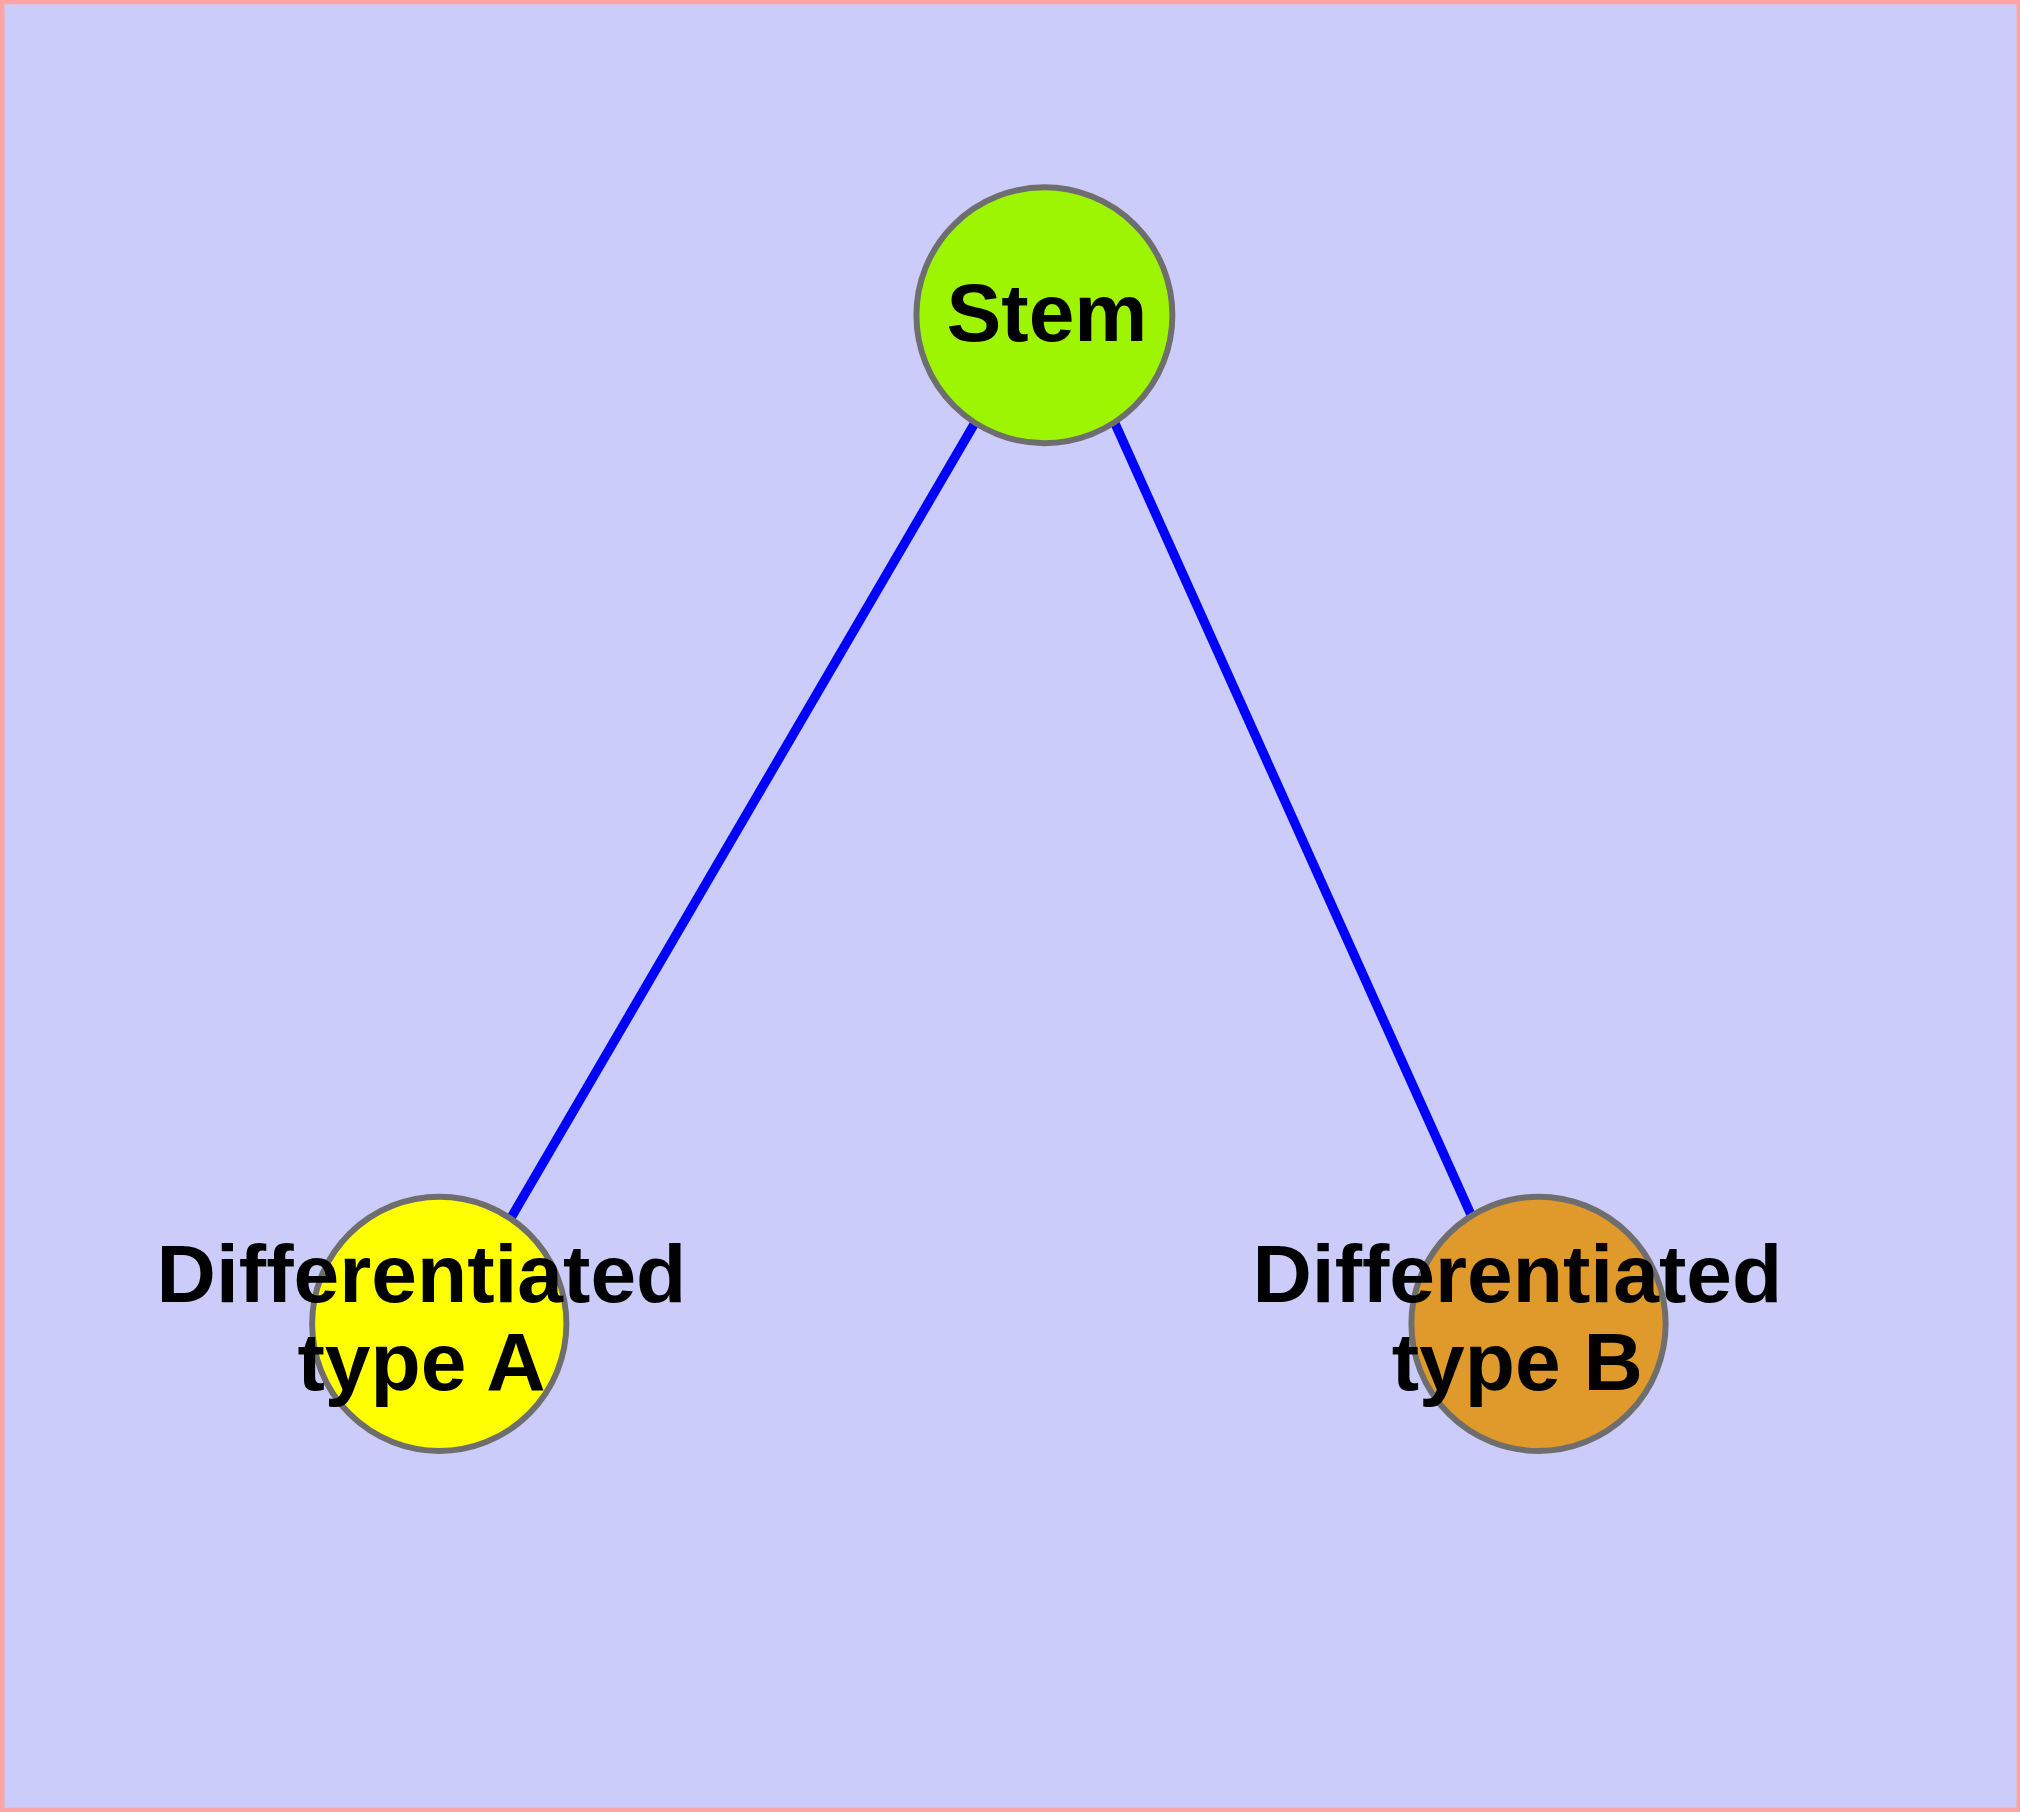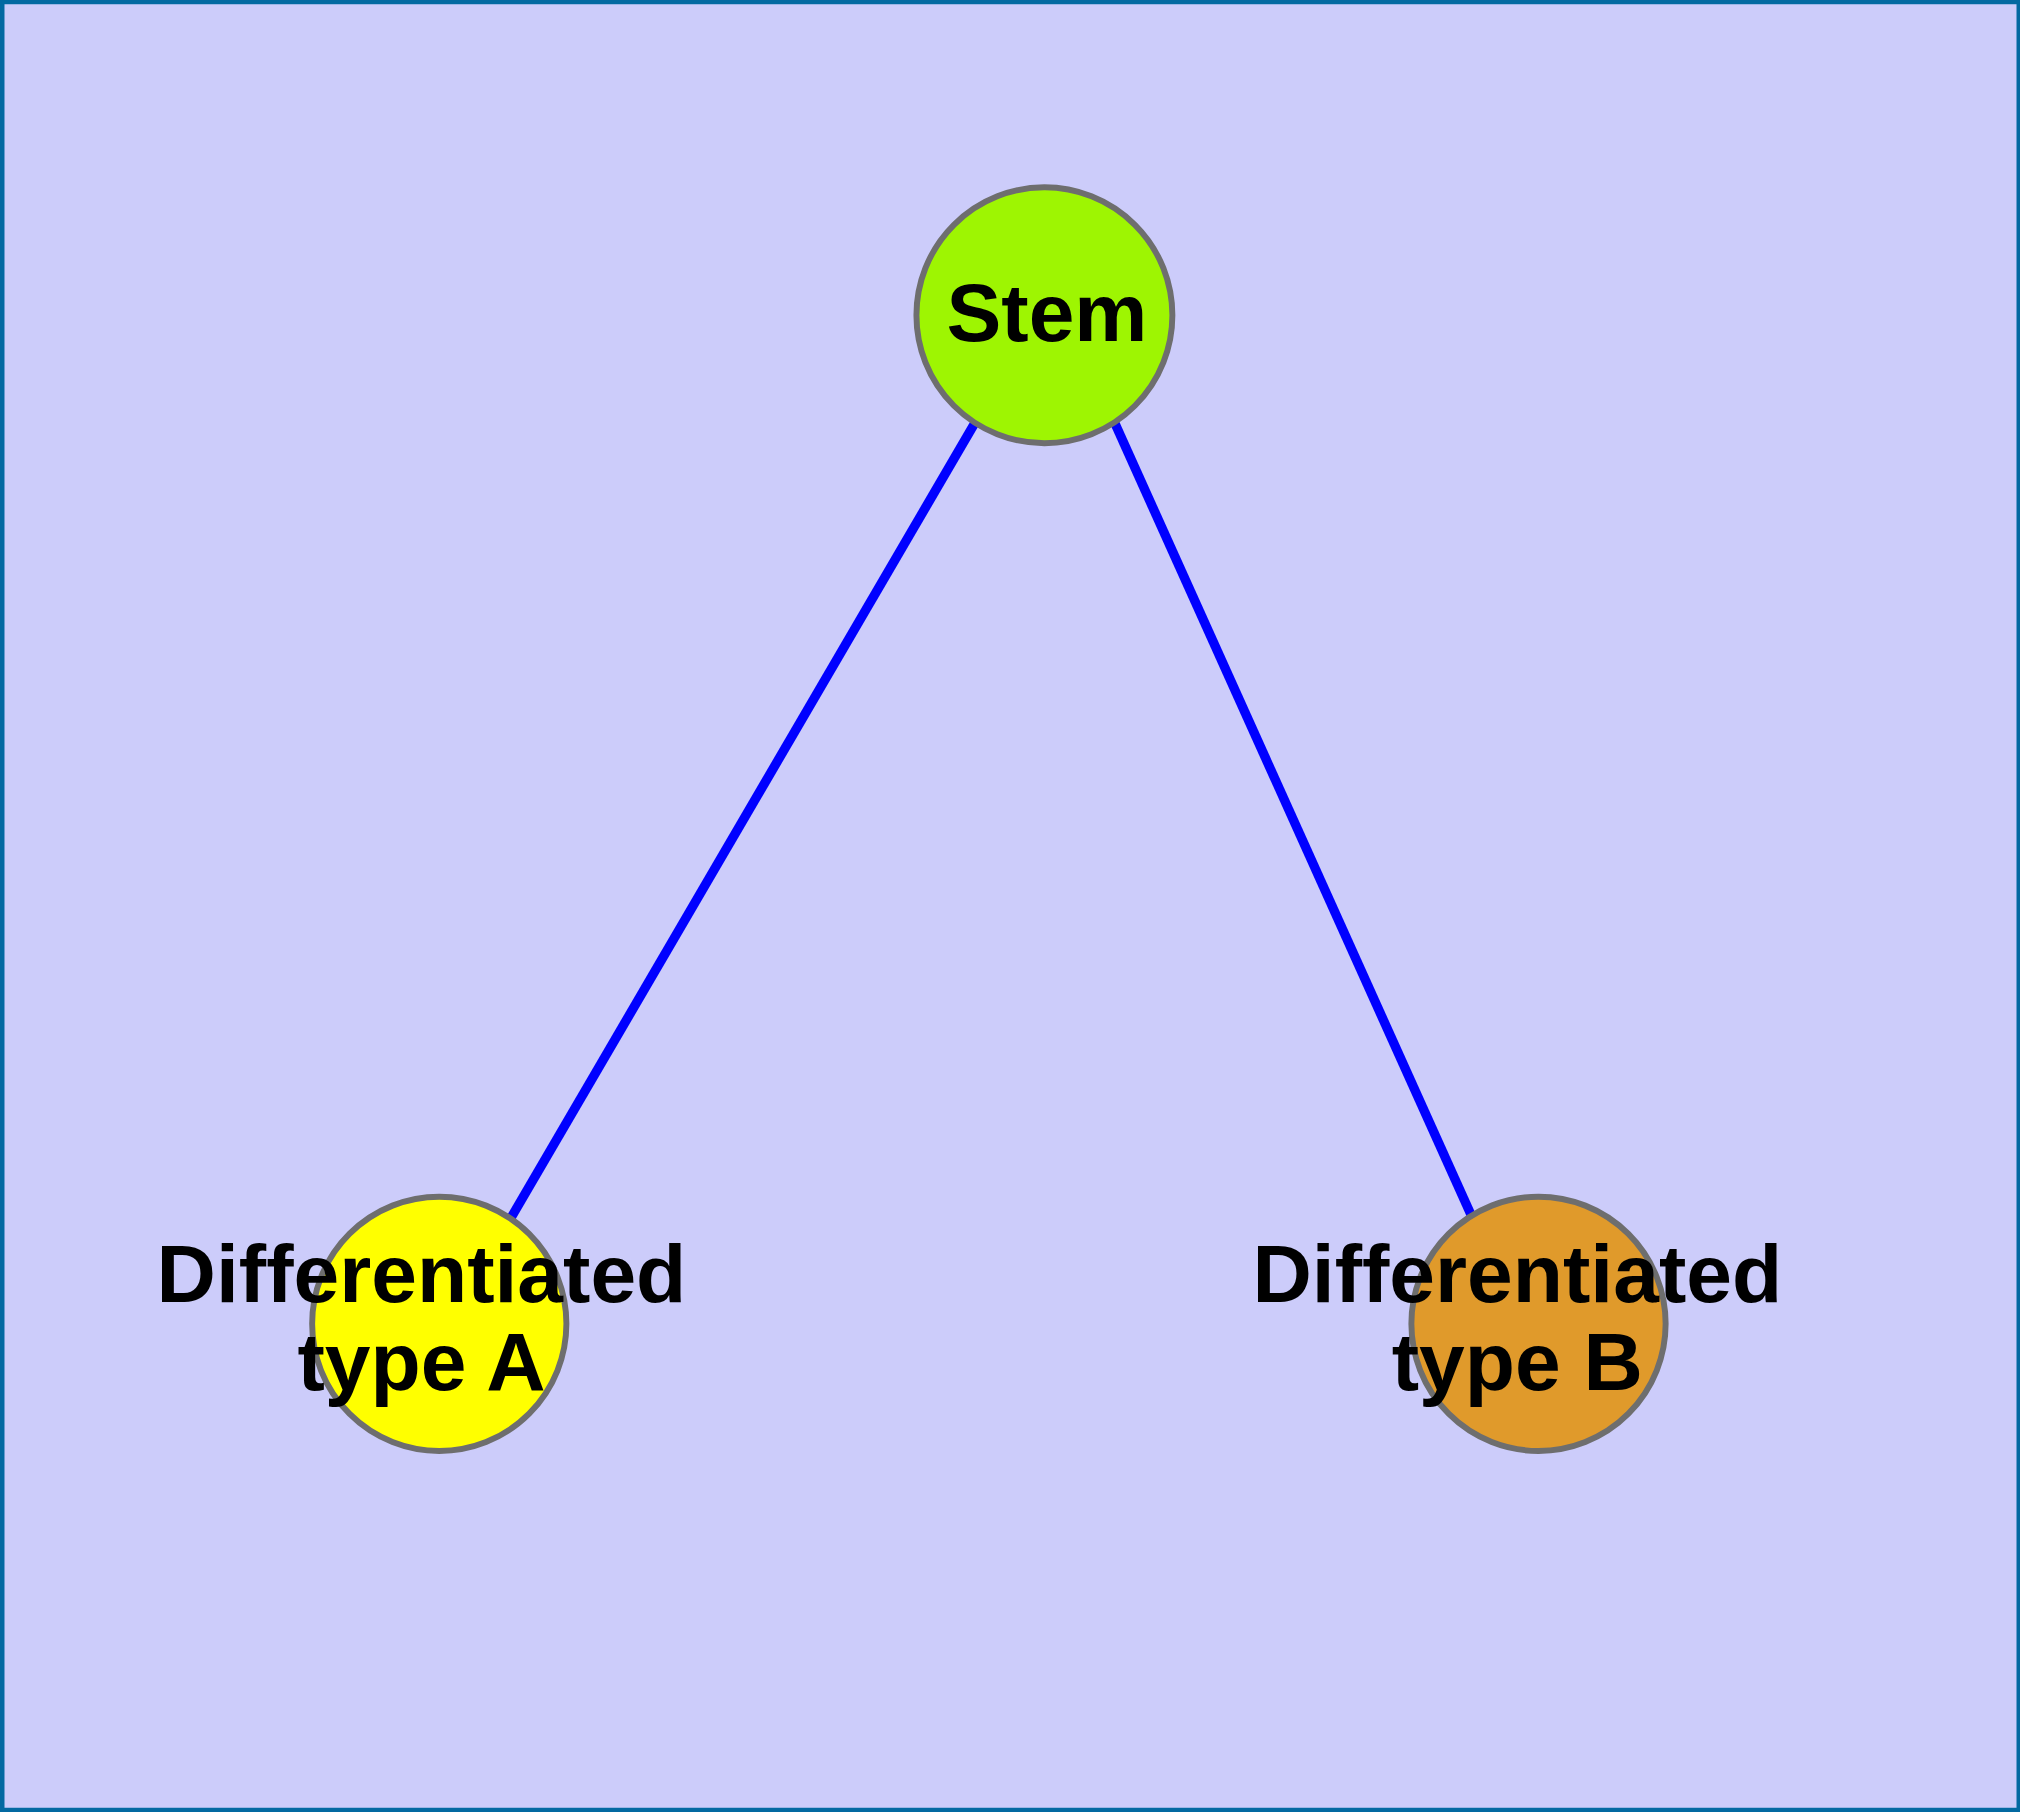--- a/index.html
+++ b/index.html
@@ -40,21 +40,21 @@
     fill: none;
   }
   .node-circle {
     stroke: #6e6e6e;
     stroke-width: 7;
   }
 </style>
 </head>
 <body style="background: rgb(255, 255, 255);">
 
-<div id="graph-canvas" style="background: #0369a1;">
+<div id="graph-canvas" style="background: #fca5a5;">
   <svg id="graph-svg" width="2021" height="1812" viewBox="0 0 2384 2138">
     <rect id="canvas-bg" x="5" y="5" width="2374" height="2128" fill="#ccccfa"></rect>
     <g id="edges-layer">
         <line x1="1150" y1="499" x2="602" y2="1438" stroke="#0000ff" stroke-width="11" class="edge-line"></line>
         <line x1="1315" y1="499" x2="1737" y2="1437" stroke="#0000ff" stroke-width="11" class="edge-line"></line>
       </g>
     <g id="nodes-layer">
         <circle cx="1232" cy="372" r="151" fill="#9ef502" stroke="#6e6e6e" class="node-circle"></circle>
         <circle cx="518" cy="1562" r="150" fill="#ffff00" stroke="#6e6e6e" class="node-circle"></circle>
         <circle cx="1815" cy="1562" r="150" fill="#e09a2b" stroke="#6e6e6e" class="node-circle"></circle>

